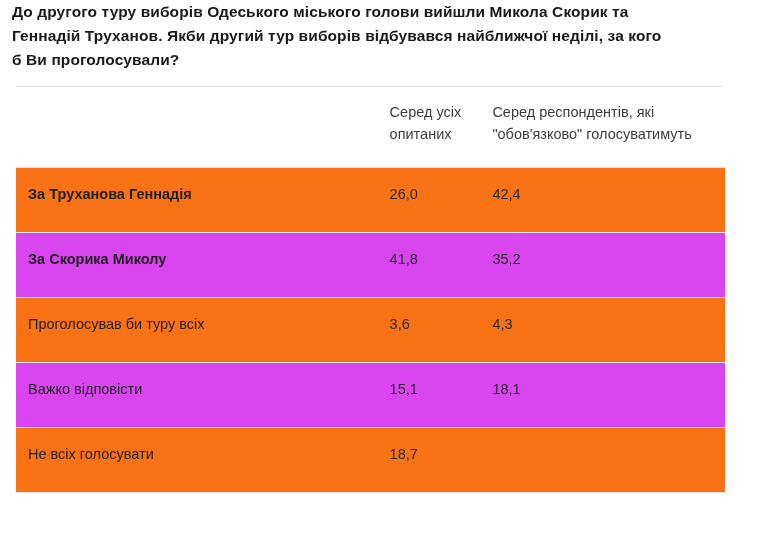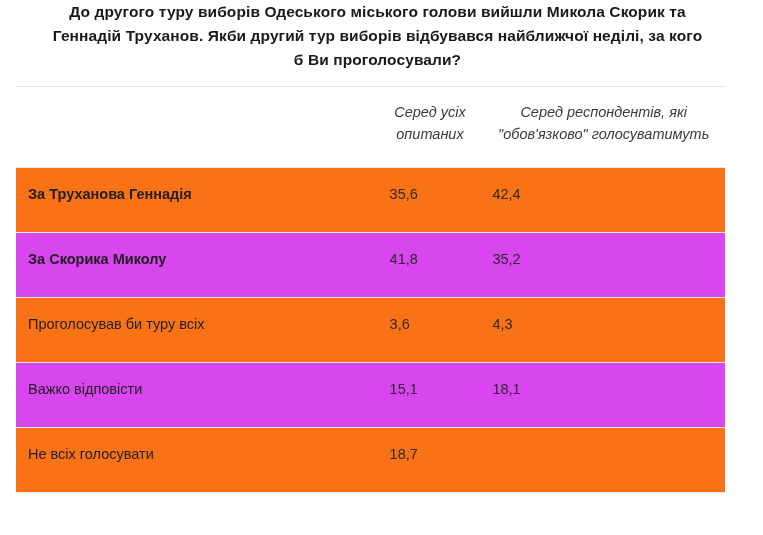--- a/index.html
+++ b/index.html
@@ -24,40 +24,38 @@
     padding: 0 20px 0 12px;
     margin: 0;
     font-size: 15.5px;
     line-height: 24px;
     font-weight: 700;
     color: #1a1a1a;
     letter-spacing: 0.1px;
   }
   .intro .q-line {
     display: block;
-    text-align: center;
   }
   .table-wrap {
     margin: 14px 38px 0 16px;
     border-top: 1px solid #e2e2e2;
   }
   table.poll {
     width: 100%;
     border-collapse: collapse;
     table-layout: fixed;
   }
   table.poll col.c-label { width: 51%; }
   table.poll col.c-v1 { width: 14.5%; }
   table.poll col.c-v2 { width: 34.5%; }
 
   table.poll th {
-    text-align: center;
+    text-align: left;
     vertical-align: top;
     font-weight: normal;
-    font-style: italic;
     font-size: 14.5px;
     line-height: 22px;
     color: #3b3b3b;
     padding: 14px 10px 22px 12px;
     border-bottom: 1px solid #e2e2e2;
     background: #ffffff;
   }
   table.poll th.head-empty { padding-left: 12px; }
 
   table.poll td {
@@ -103,21 +101,21 @@
       <thead>
         <tr>
           <th class="head-empty"></th>
           <th>Серед усіх опитаних</th>
           <th>Серед респондентів, які "обов'язково" голосуватимуть</th>
         </tr>
       </thead>
       <tbody>
         <tr class="shaded bold">
           <td class="label">За Труханова Геннадія</td>
-          <td class="value">35,6</td>
+          <td class="value">26,0</td>
           <td class="value">42,4</td>
         </tr>
         <tr class="bold">
           <td class="label">За Скорика Миколу</td>
           <td class="value">41,8</td>
           <td class="value">35,2</td>
         </tr>
         <tr class="shaded">
           <td class="label">Проголосував би туру всіх</td>
           <td class="value">3,6</td>

